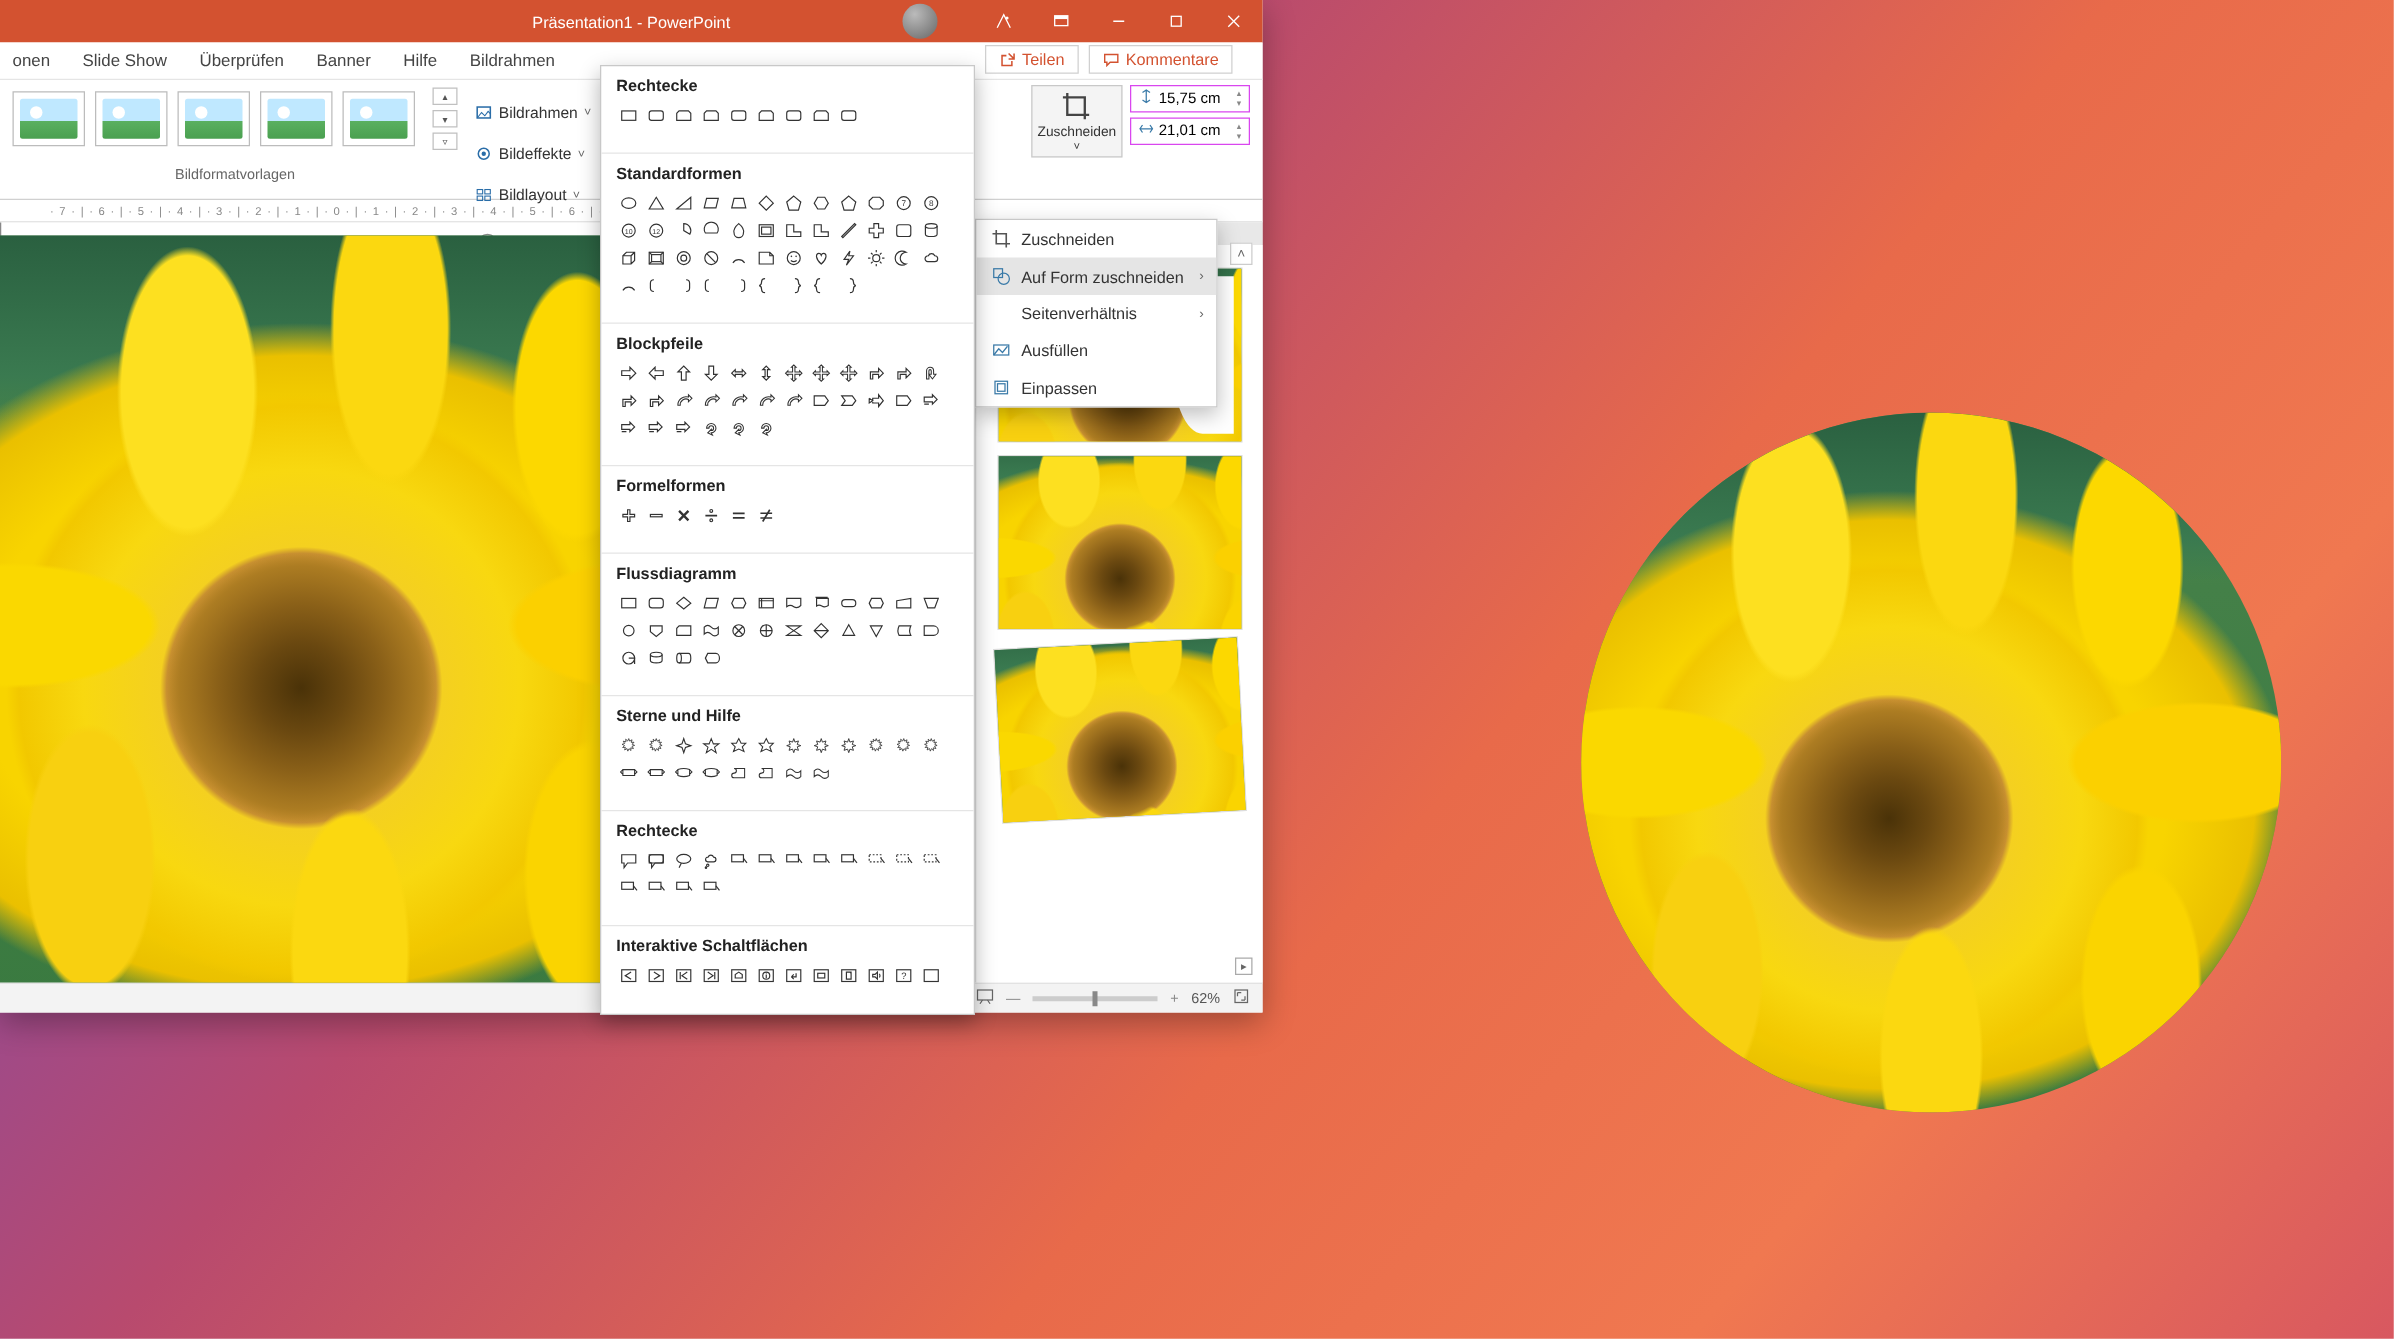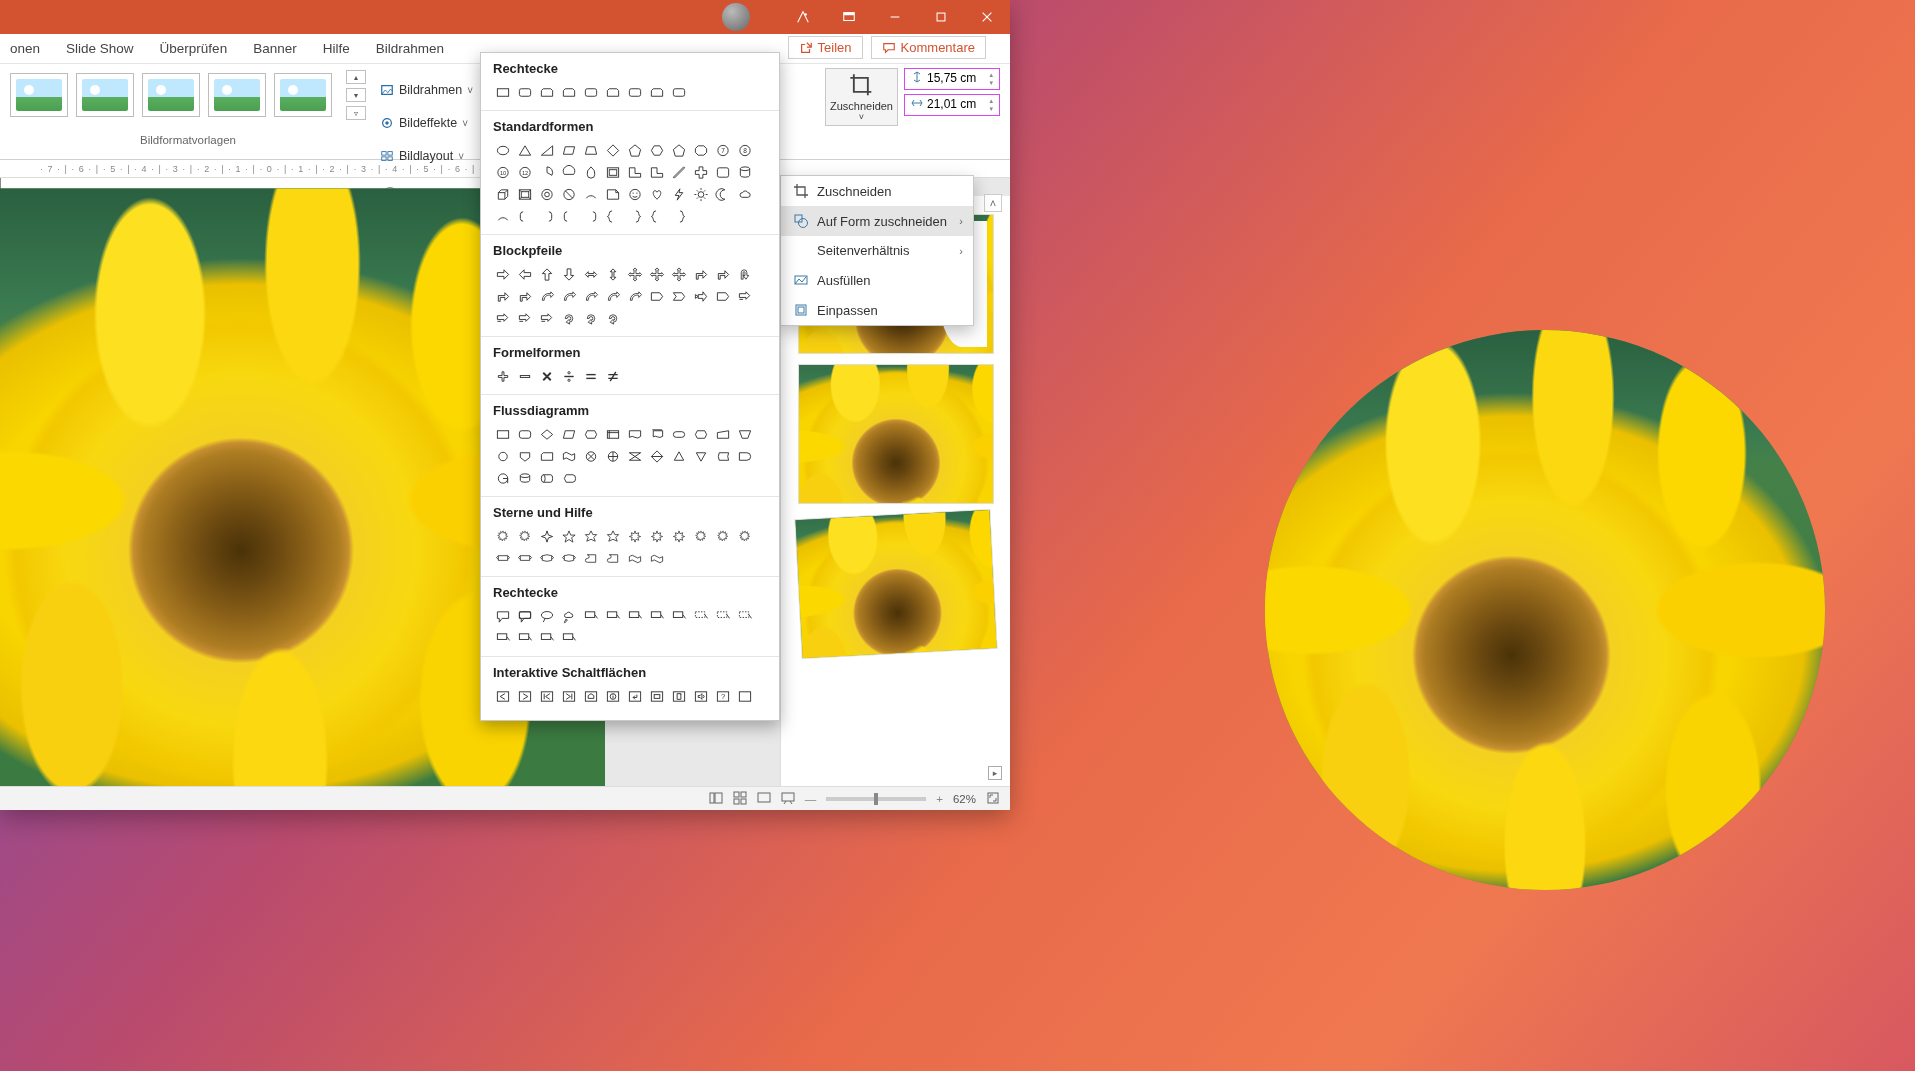--- a/index.html
+++ b/index.html
@@ -34,21 +34,21 @@
 .slide-preview { position:absolute; left:0; top:-20px; width:780px; height:560px; background:#fff; border:1px solid #888; }
 .img-sel { position:absolute; left:-10px; top:64px; width:500px; height:480px; outline:1px solid #888; }
 .rotate-handle { position:absolute; left:50%; top:28px; transform:translateX(-50%); width:16px; height:16px; border:1.5px solid #888; border-radius:50%; background:#fff; }
 .rotate-handle::after { content:""; position:absolute; left:50%; top:16px; width:1px; height:20px; background:#888; }
 .statusbar { height:24px; background:#f3f3f3; border-top:1px solid #ddd; display:flex; align-items:center; justify-content:flex-end; padding:0 10px; font-size:11.5px; color:#555; gap:10px; }
 .zoom-slider { width:100px; height:4px; background:#ccc; position:relative; }
 .zoom-slider .knob { position:absolute; left:48px; top:-4px; width:4px; height:12px; background:#888; }
 
 
 .shapes-flyout { position:absolute; left:480px; top:52px; width:300px; max-height:760px; background:#fff; border:1px solid #c8c8c8; box-shadow:0 6px 16px rgba(0,0,0,0.3); z-index:20; font-size:13px; padding-bottom:6px; overflow:hidden; }
-.sf-section { padding:8px 12px 8px 12px; border-bottom:1px solid #e5e5e5; }
+.sf-section { padding:8px 12px 20px 12px; border-bottom:1px solid #e5e5e5; }
 .sf-section:last-child { border-bottom:none; }
 .sf-title { font-weight:600; font-size:13px; color:#222; margin-bottom:6px; }
 .sf-grid { display:flex; flex-wrap:wrap; gap:2px; }
 .sf-shape { width:20px; height:20px; display:flex; align-items:center; justify-content:center; cursor:pointer; color:#333; }
 .sf-shape svg { width:16px; height:15px; }
 
 
 .crop-menu { position:absolute; left:780px; top:175px; width:194px; background:#fff; border:1px solid #c8c8c8; box-shadow:0 6px 16px rgba(0,0,0,0.25); z-index:19; font-size:13px; }
 .cm-item { padding:7px 12px; display:flex; align-items:center; gap:8px; cursor:pointer; color:#333; position:relative; }
 .cm-item.active { background:#e5e5e5; }
@@ -96,20 +96,21 @@
 </head>
 <body>
 
 <div class="bg-circle">
   <div class="sunflower"></div>
 </div>
 
 <div class="window">
 
   <div class="titlebar">
+    <div class="title">Präsentation1  -  PowerPoint</div>
     <div class="avatar"></div>
     <div class="controls">
       <div class="tb-btn">
           <svg class="icon-svg" viewBox="0 0 16 16">
             <path d="M2 14 L8 2 L14 14" fill="none" stroke="#fff" stroke-width="1.2"></path>
             <circle cx="11" cy="5" r="1.4" fill="#fff"></circle>
           </svg>
         </div>
       <div class="tb-btn">
           <svg class="icon-svg" viewBox="0 0 16 16">

